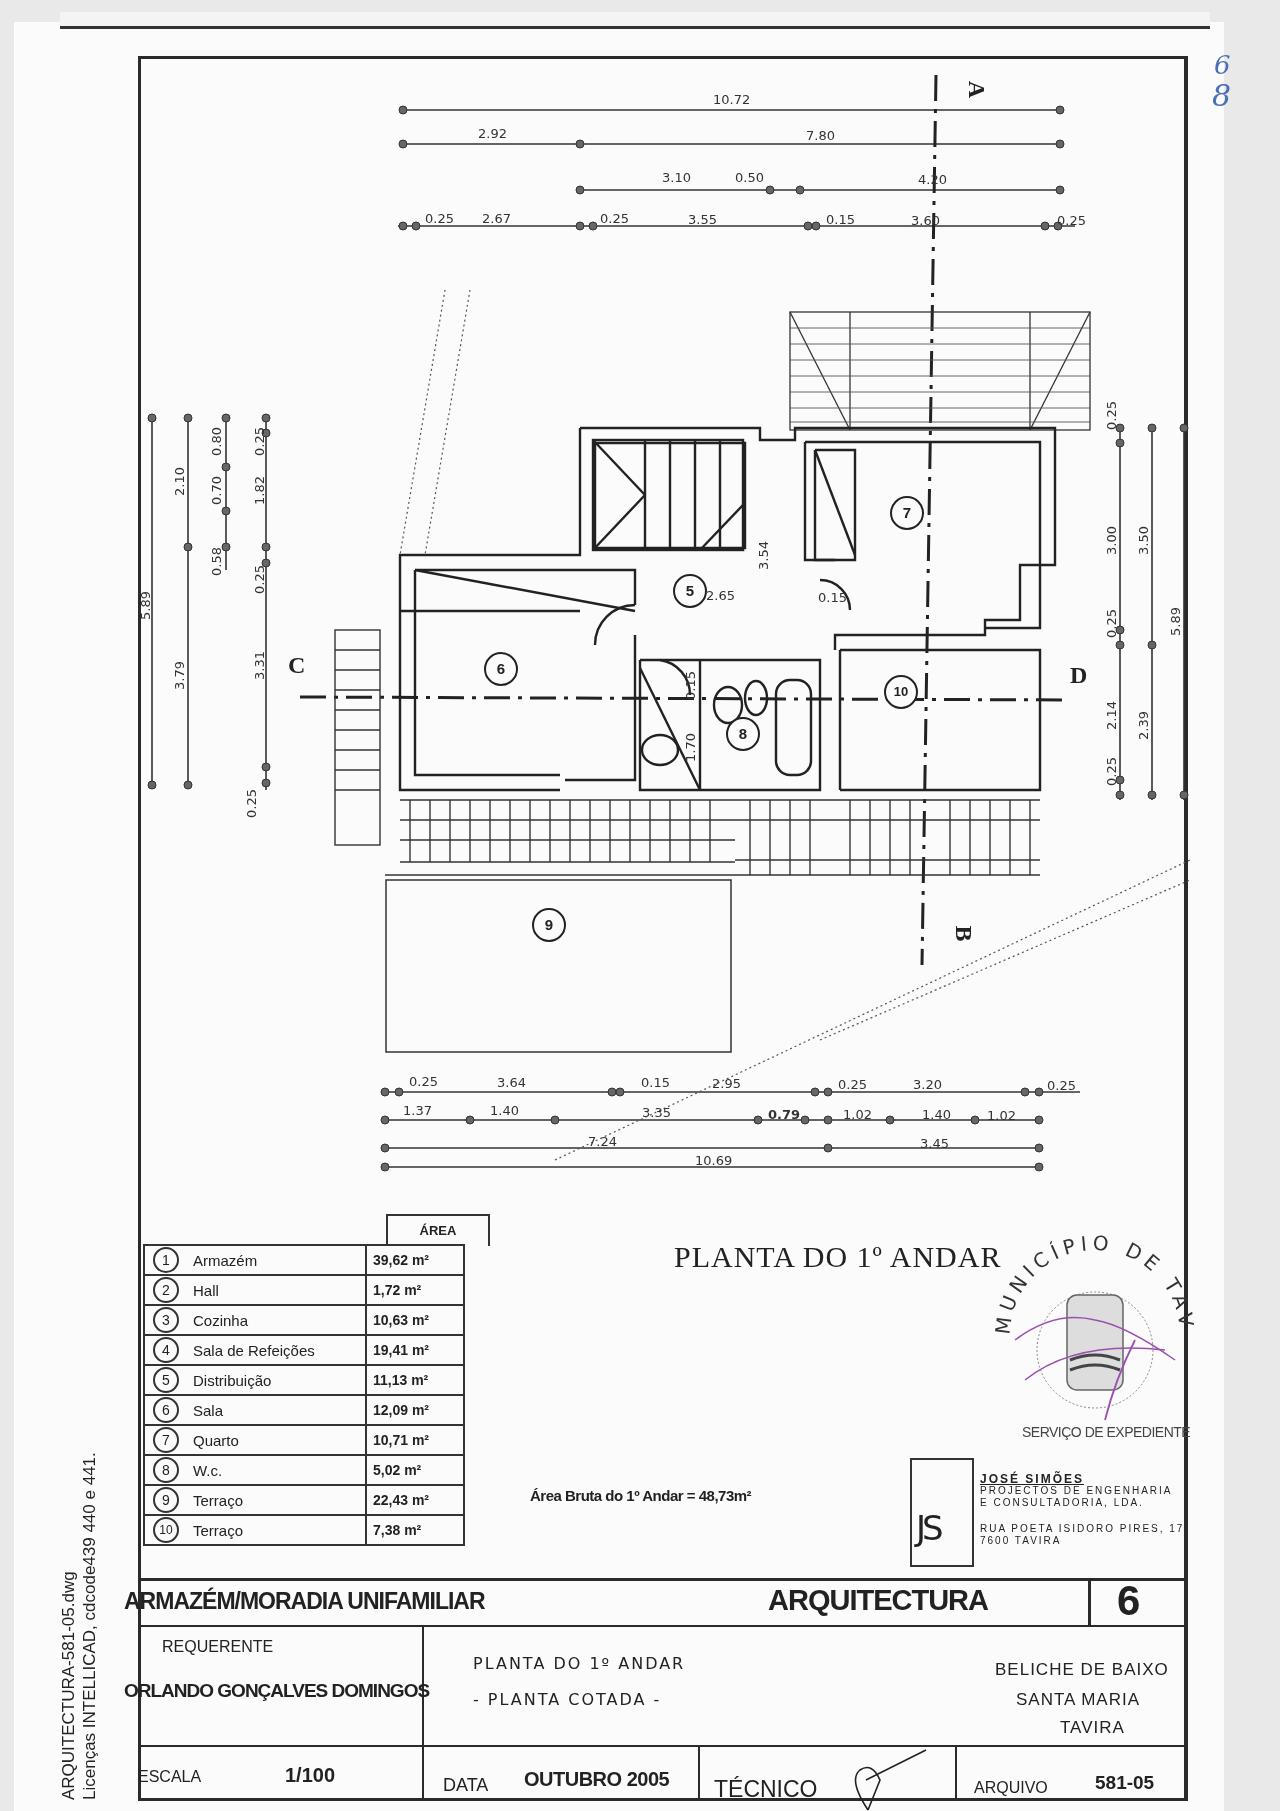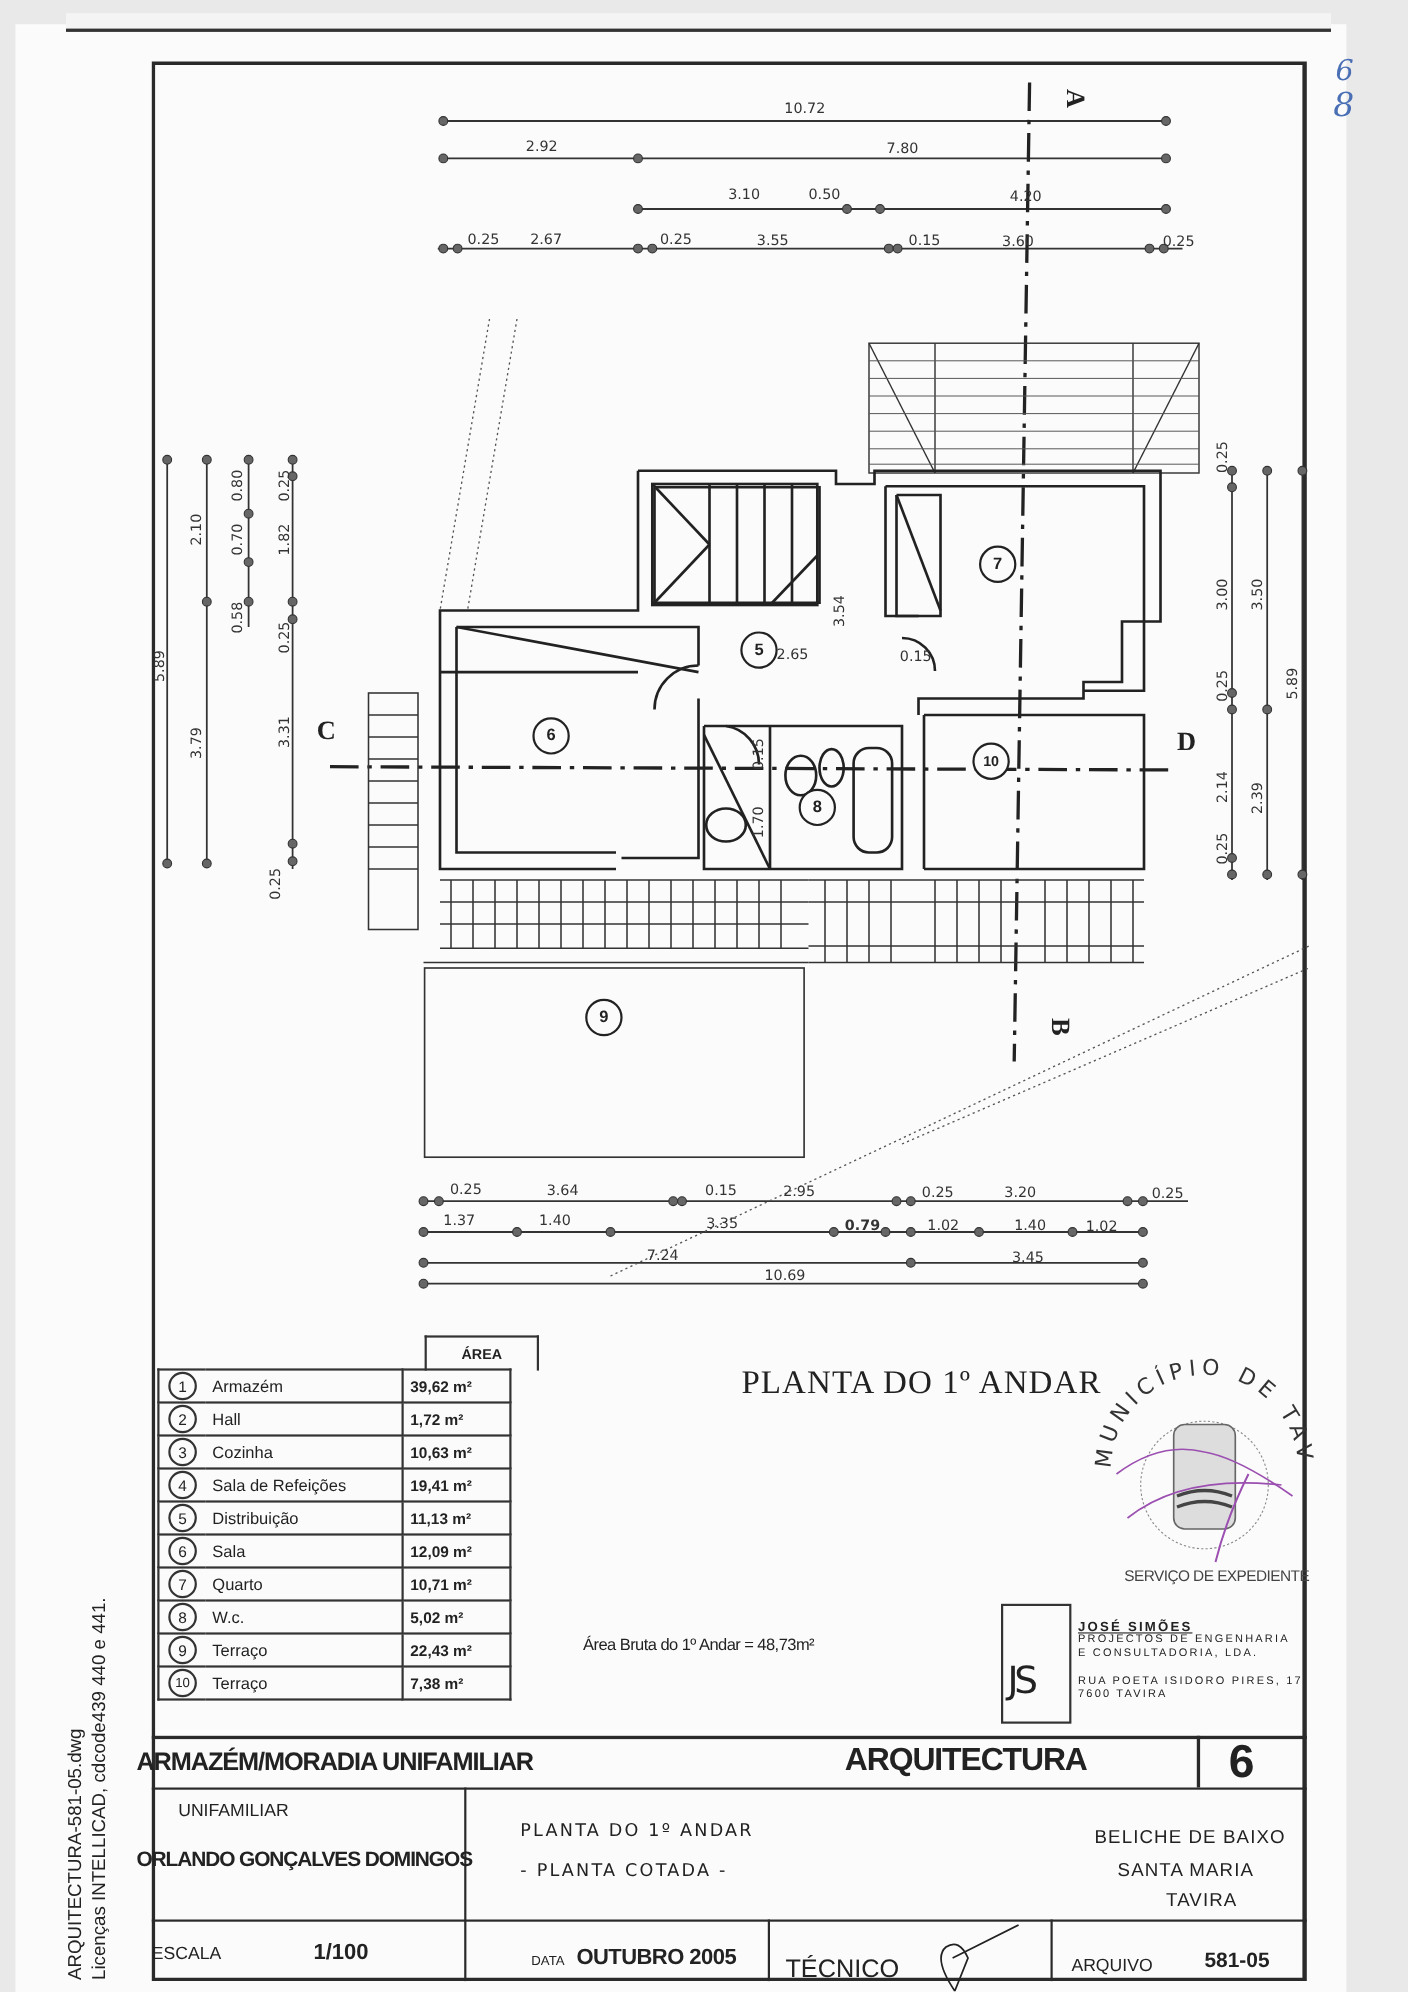--- a/index.html
+++ b/index.html
@@ -5,21 +5,21 @@
   html,body{margin:0;padding:0;}
   body{width:1280px;height:1811px;background:#e9e9ea;position:relative;overflow:hidden;font-family:"Liberation Sans",sans-serif;color:#222;}
   .sheet{position:absolute;left:14px;top:22px;width:1210px;height:1789px;background:#fbfbfb;}
   .topstrip{position:absolute;left:60px;top:12px;width:1150px;height:14px;border-bottom:3px solid #333;background:#f4f4f4;}
   .frame{position:absolute;left:138px;top:56px;width:1050px;height:1745px;border:3px solid #2a2a2a;border-right-width:4px;box-sizing:border-box;}
   .abs{position:absolute;}
   .dim{position:absolute;font-size:13px;color:#333;font-family:"DejaVu Sans",sans-serif;}
   .vdim{position:absolute;font-size:13px;color:#333;font-family:"DejaVu Sans",sans-serif;transform:rotate(-90deg);transform-origin:left top;white-space:nowrap;}
   svg{position:absolute;left:0;top:0;}
   .title-plan{position:absolute;left:674px;top:1240px;font-family:"Liberation Serif",serif;font-size:30px;letter-spacing:1px;color:#222;}
-  .area-bruta{position:absolute;left:530px;top:1487px;font-size:15px;font-weight:normal;letter-spacing:-0.5px;}
+  .area-bruta{position:absolute;left:530px;top:1487px;font-size:15px;font-weight:bold;letter-spacing:-0.5px;}
   table.areas{position:absolute;left:143px;top:1244px;border-collapse:collapse;font-size:15px;}
   table.areas td{border:2px solid #333;height:28px;padding:0 6px;}
   table.areas td.num{border-right:none;width:30px;text-align:center;}
   table.areas td.name{border-left:none;width:166px;}
   table.areas td.val{width:84px;text-align:left;font-weight:bold;font-size:14px;}
   .circ{display:inline-block;width:22px;height:22px;border:2px solid #333;border-radius:50%;text-align:center;line-height:22px;font-size:14px;}
   .area-head{position:absolute;left:386px;top:1214px;width:100px;height:30px;border:2px solid #333;border-bottom:none;text-align:center;line-height:30px;font-size:13px;font-weight:bold;}
   .tb{position:absolute;border-color:#2a2a2a;border-style:solid;border-width:0;}
   .margin-text{position:absolute;left:58px;top:1800px;transform:rotate(-90deg);transform-origin:left top;font-size:17px;line-height:21px;white-space:nowrap;color:#222;}
   .stamp{position:absolute;left:985px;top:1220px;width:220px;height:230px;}
@@ -424,32 +424,32 @@
 <div class="tb" style="left:138px;top:1745px;width:1050px;height:0;border-top-width:2px;"></div>
 <div class="tb" style="left:422px;top:1625px;width:0;height:176px;border-left-width:2px;"></div>
 <div class="tb" style="left:698px;top:1745px;width:0;height:56px;border-left-width:2px;"></div>
 <div class="tb" style="left:955px;top:1745px;width:0;height:56px;border-left-width:2px;"></div>
 <div class="tb" style="left:1088px;top:1578px;width:100px;height:47px;border-left-width:3px;"></div>
 
 <div class="abs" style="left:124px;top:1588px;font-size:23px;font-weight:bold;letter-spacing:-1px;">ARMAZÉM/MORADIA UNIFAMILIAR</div>
 <div class="abs" style="left:768px;top:1584px;font-size:29px;font-weight:bold;letter-spacing:-1px;">ARQUITECTURA</div>
 <div class="abs" style="left:1117px;top:1577px;font-size:42px;font-weight:bold;">6</div>
 
-<div class="abs" style="left:162px;top:1638px;font-size:16px;">UNIFAMILIAR</div>
+<div class="abs" style="left:162px;top:1638px;font-size:16px;">REQUERENTE</div>
 <div class="abs" style="left:124px;top:1680px;font-size:19px;font-weight:bold;letter-spacing:-1px;">ORLANDO GONÇALVES DOMINGOS</div>
 
 <div class="abs" style="left:473px;top:1654px;font-family:'DejaVu Sans',sans-serif;font-size:16px;letter-spacing:2px;">PLANTA DO 1º ANDAR</div>
 <div class="abs" style="left:473px;top:1690px;font-family:'DejaVu Sans',sans-serif;font-size:16px;letter-spacing:2px;">- PLANTA COTADA -</div>
 
 <div class="abs" style="left:995px;top:1660px;font-size:17px;letter-spacing:1px;">BELICHE DE BAIXO</div>
 <div class="abs" style="left:1016px;top:1690px;font-size:17px;letter-spacing:1px;">SANTA MARIA</div>
 <div class="abs" style="left:1060px;top:1718px;font-size:17px;letter-spacing:1px;text-align:center;">TAVIRA</div>
 
 <div class="abs" style="left:138px;top:1768px;font-size:16px;">ESCALA</div>
 <div class="abs" style="left:285px;top:1764px;font-size:20px;font-weight:bold;">1/100</div>
-<div class="abs" style="left:443px;top:1775px;font-size:12px;margin-left:40px;">DATA</div>
+<div class="abs" style="left:443px;top:1775px;font-size:18px;">DATA</div>
 <div class="abs" style="left:524px;top:1768px;font-size:20px;font-weight:bold;letter-spacing:-0.5px;">OUTUBRO 2005</div>
 <div class="abs" style="left:714px;top:1776px;font-size:23px;">TÉCNICO</div>
 <svg width="1280" height="1811">
   <path d="M868,1810 q-20,-30 -8,-40 q12,-8 20,10 l -12,30 M866,1780 l 60,-30" stroke="#222" stroke-width="1.6" fill="none"></path>
 </svg>
 <div class="abs" style="left:974px;top:1779px;font-size:16px;">ARQUIVO</div>
 <div class="abs" style="left:1095px;top:1772px;font-size:19px;font-weight:bold;">581-05</div>
 
 </body></html>

